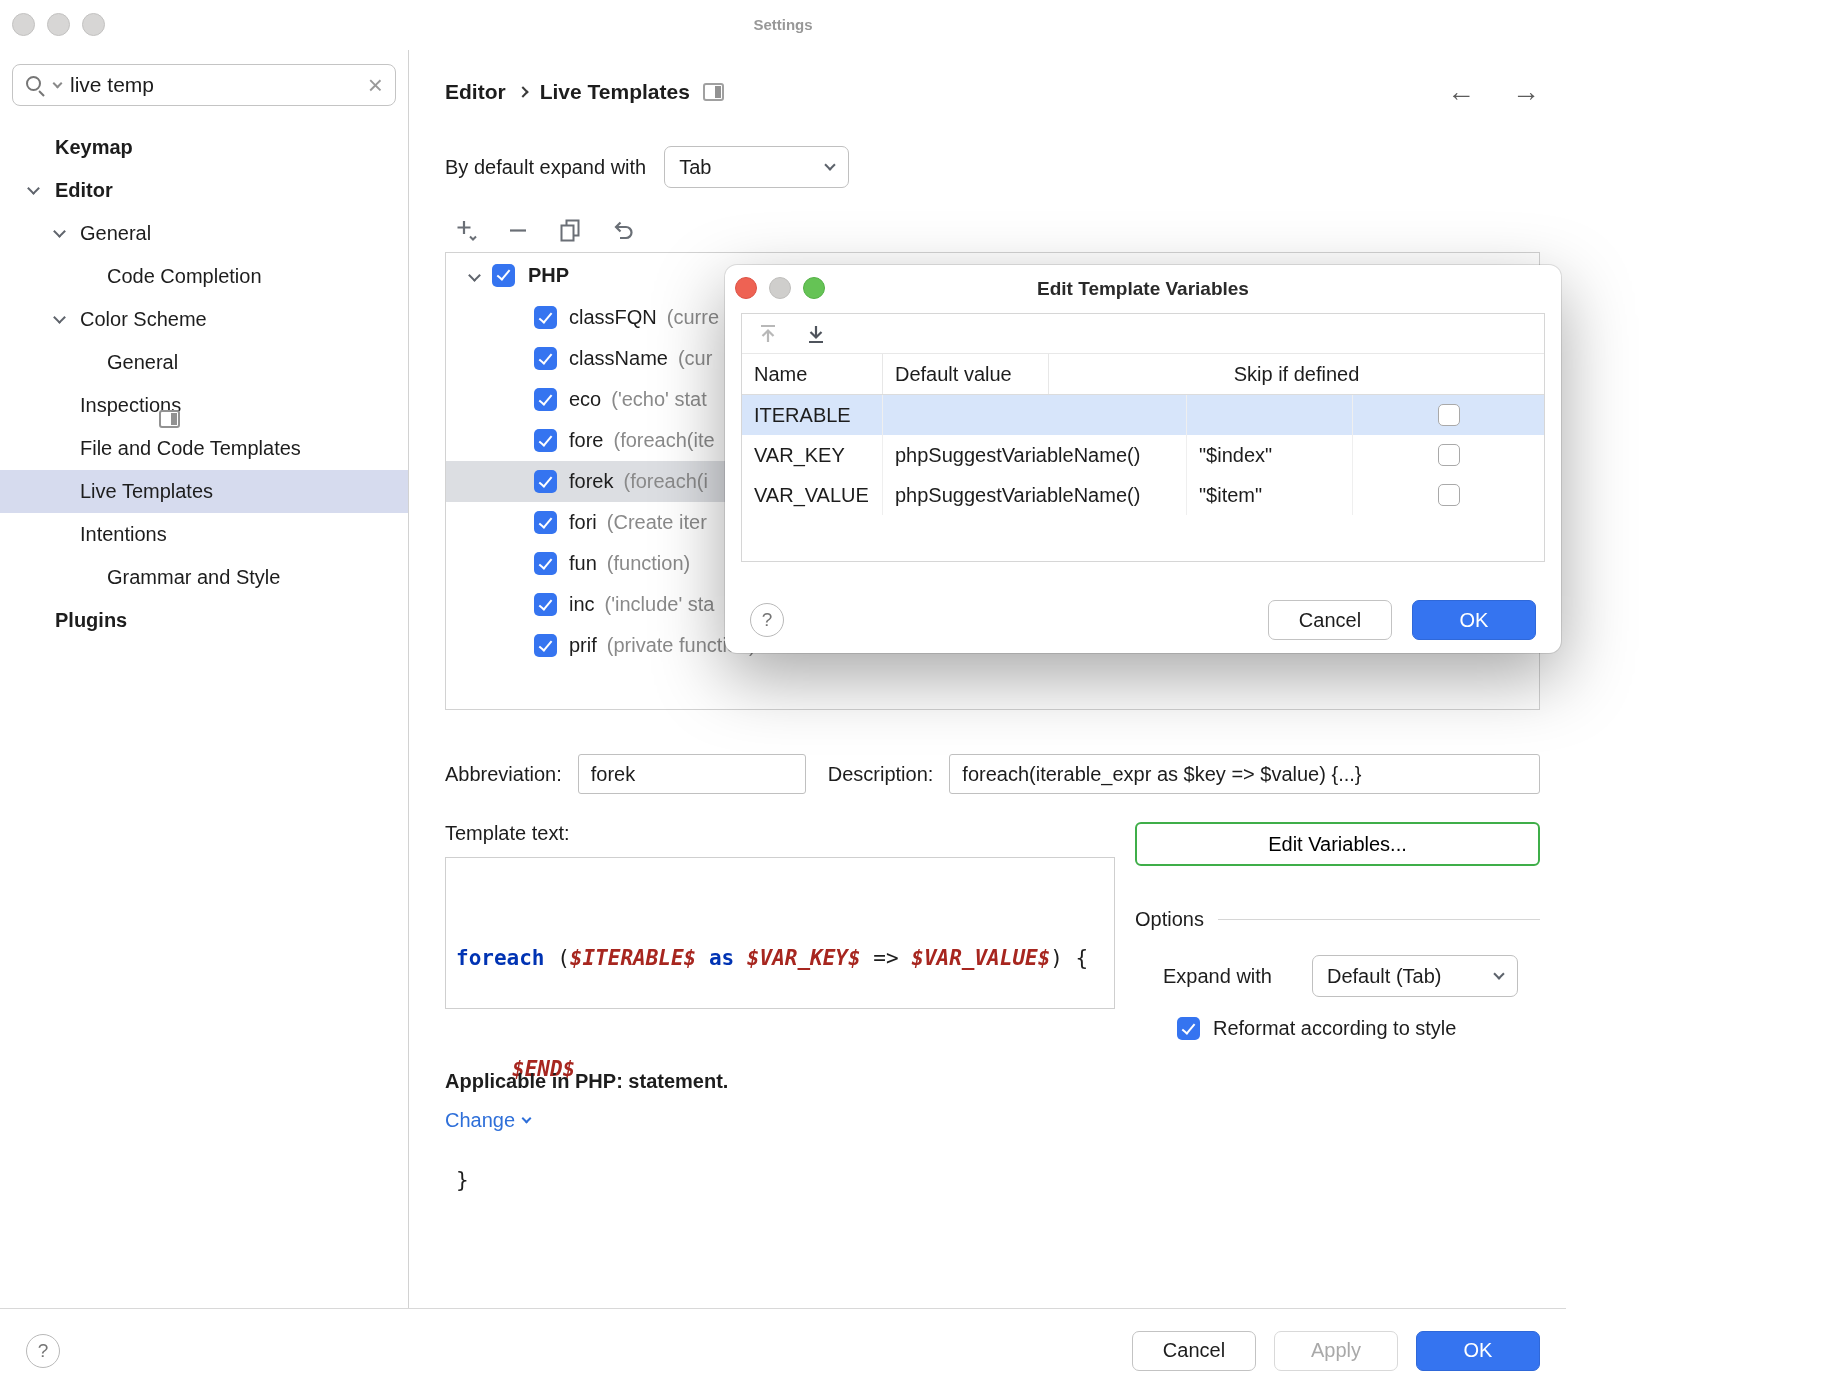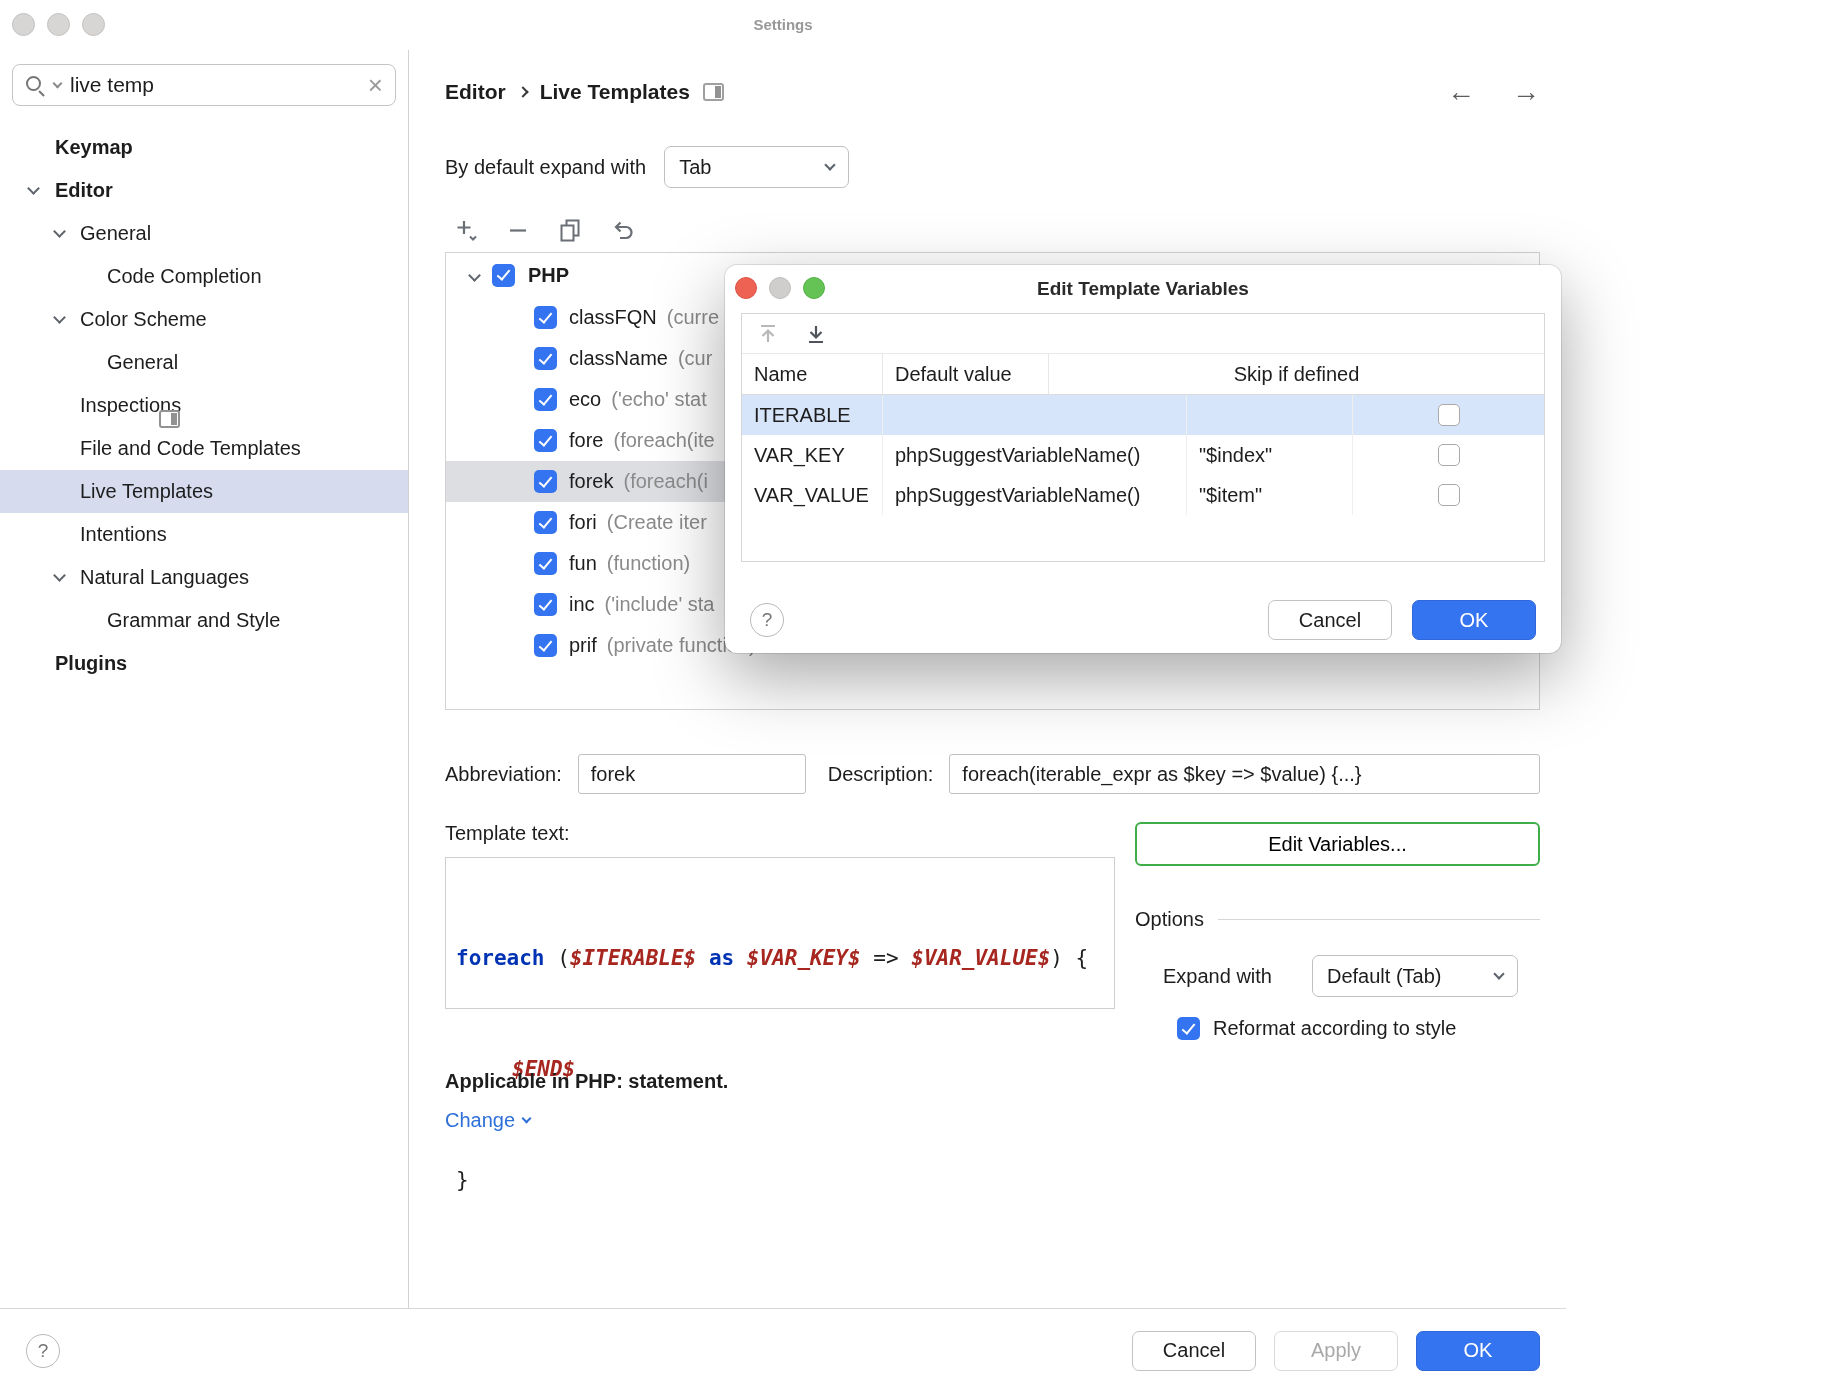--- a/index.html
+++ b/index.html
@@ -186,24 +186,20 @@
           <span class="row-end-icon panel-ic"></span>
           </li>
         <li class="trow t-l2">
           <span>File and Code Templates</span>
           </li>
         <li class="trow t-l2 sel-side">
           <span>Live Templates</span>
           </li>
         <li class="trow t-l2">
           <span>Intentions</span>
-          </li>
-        <li class="trow t-l2">
-          <span class="chv chv-abs2"></span>
-          <span>Natural Languages</span>
           </li>
         <li class="trow t-l3">
           <span>Grammar and Style</span>
           </li>
         <li class="trow t-l1 b">
           <span>Plugins</span>
           </li>
       </ul>
     </aside>
 

